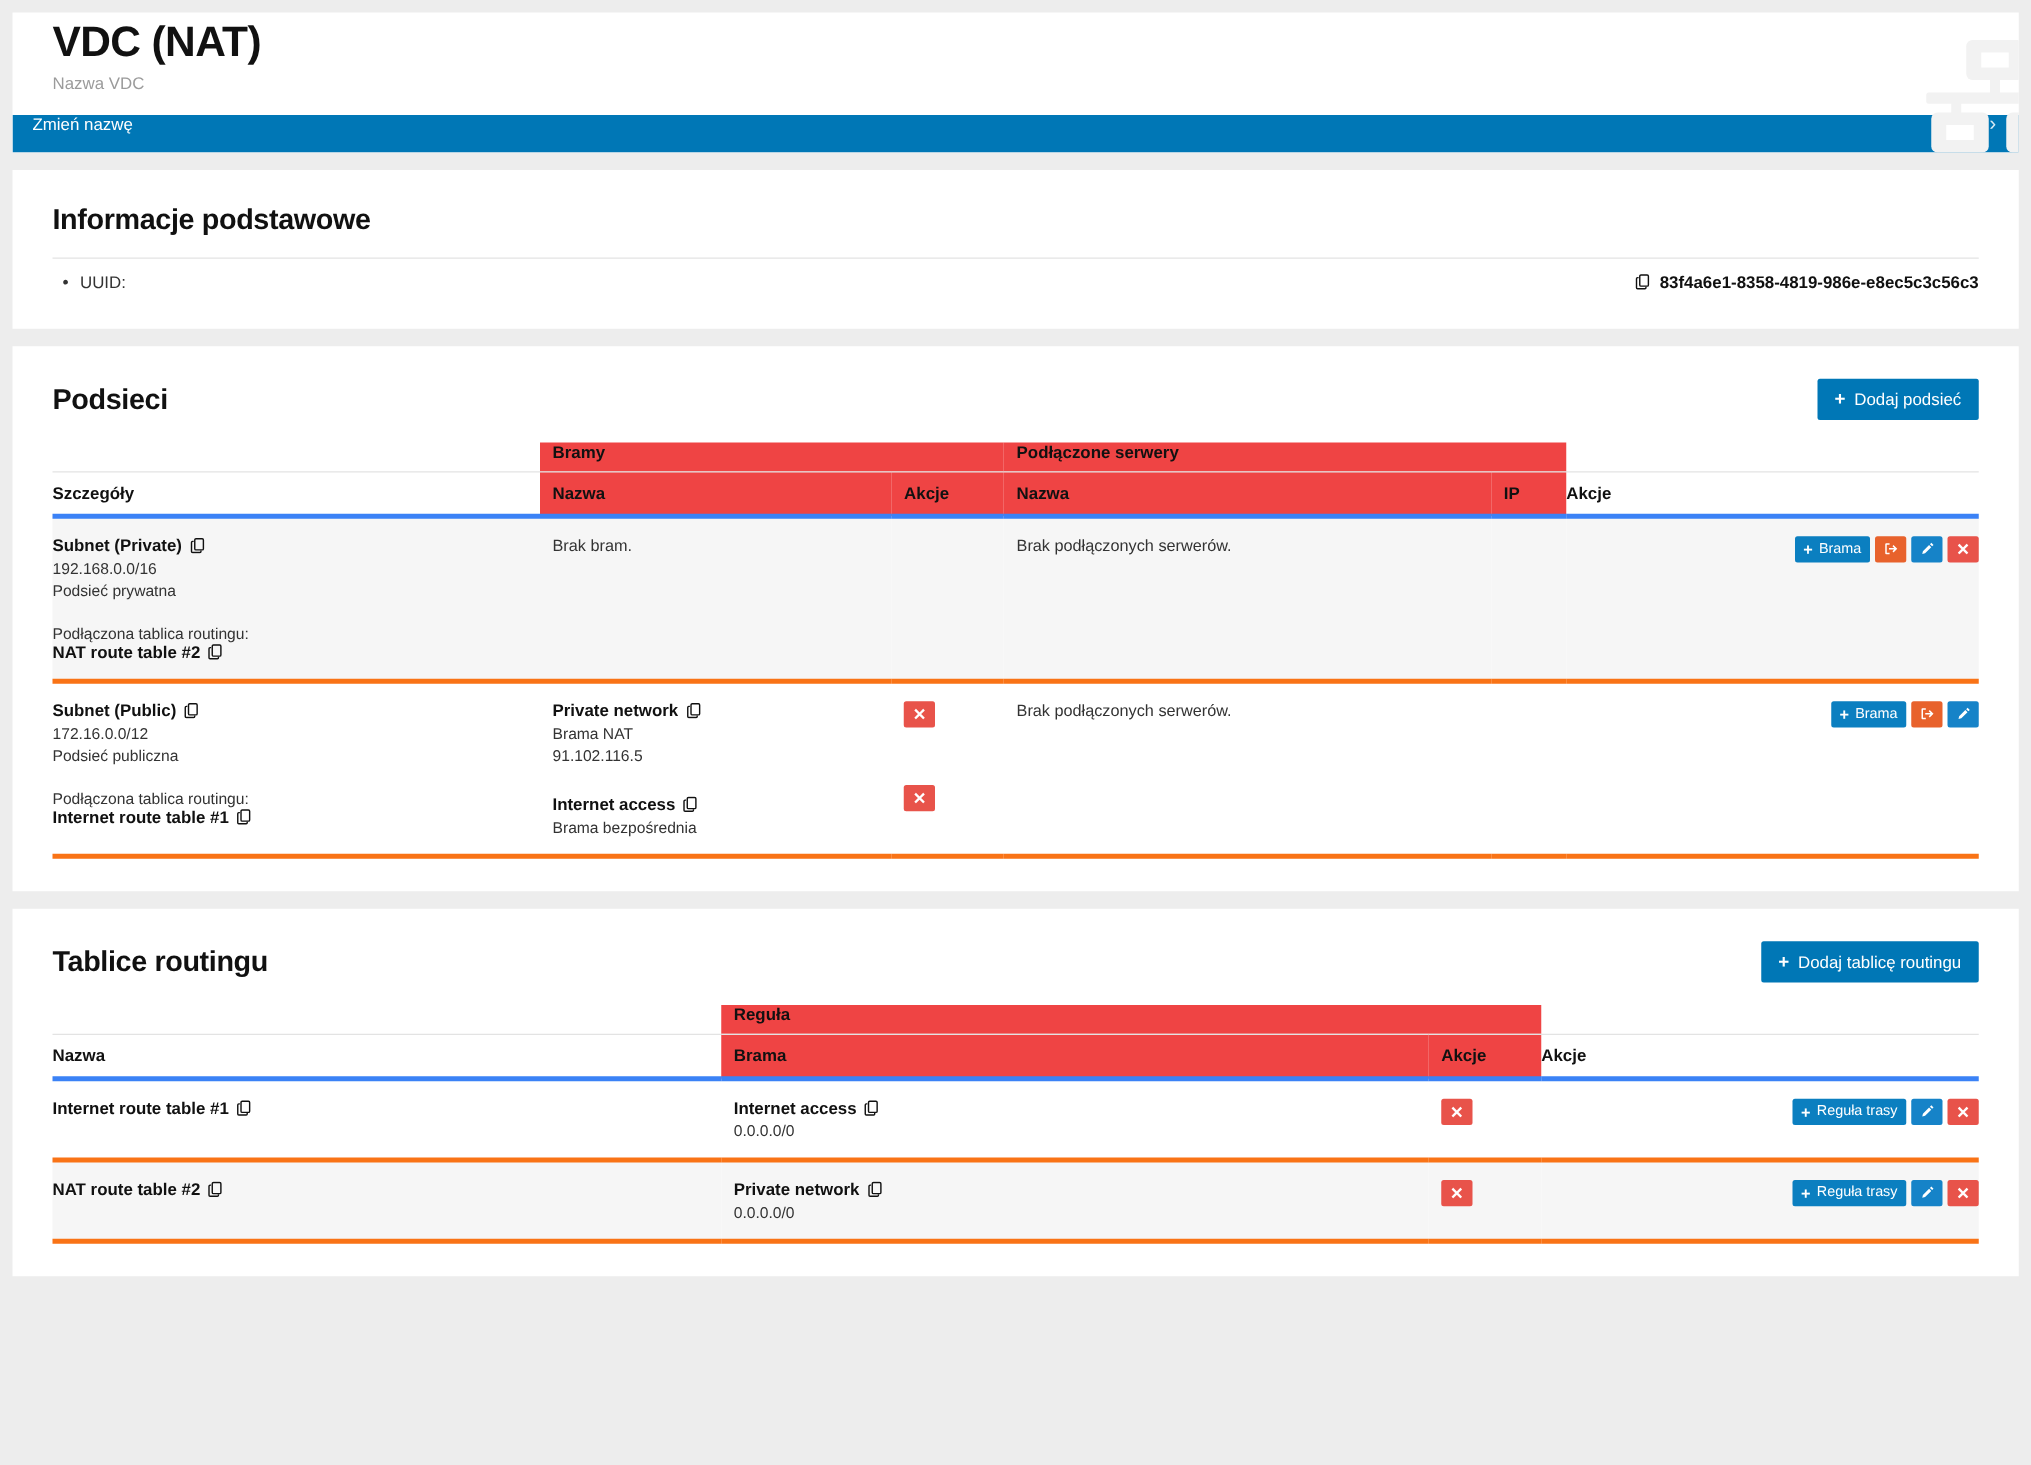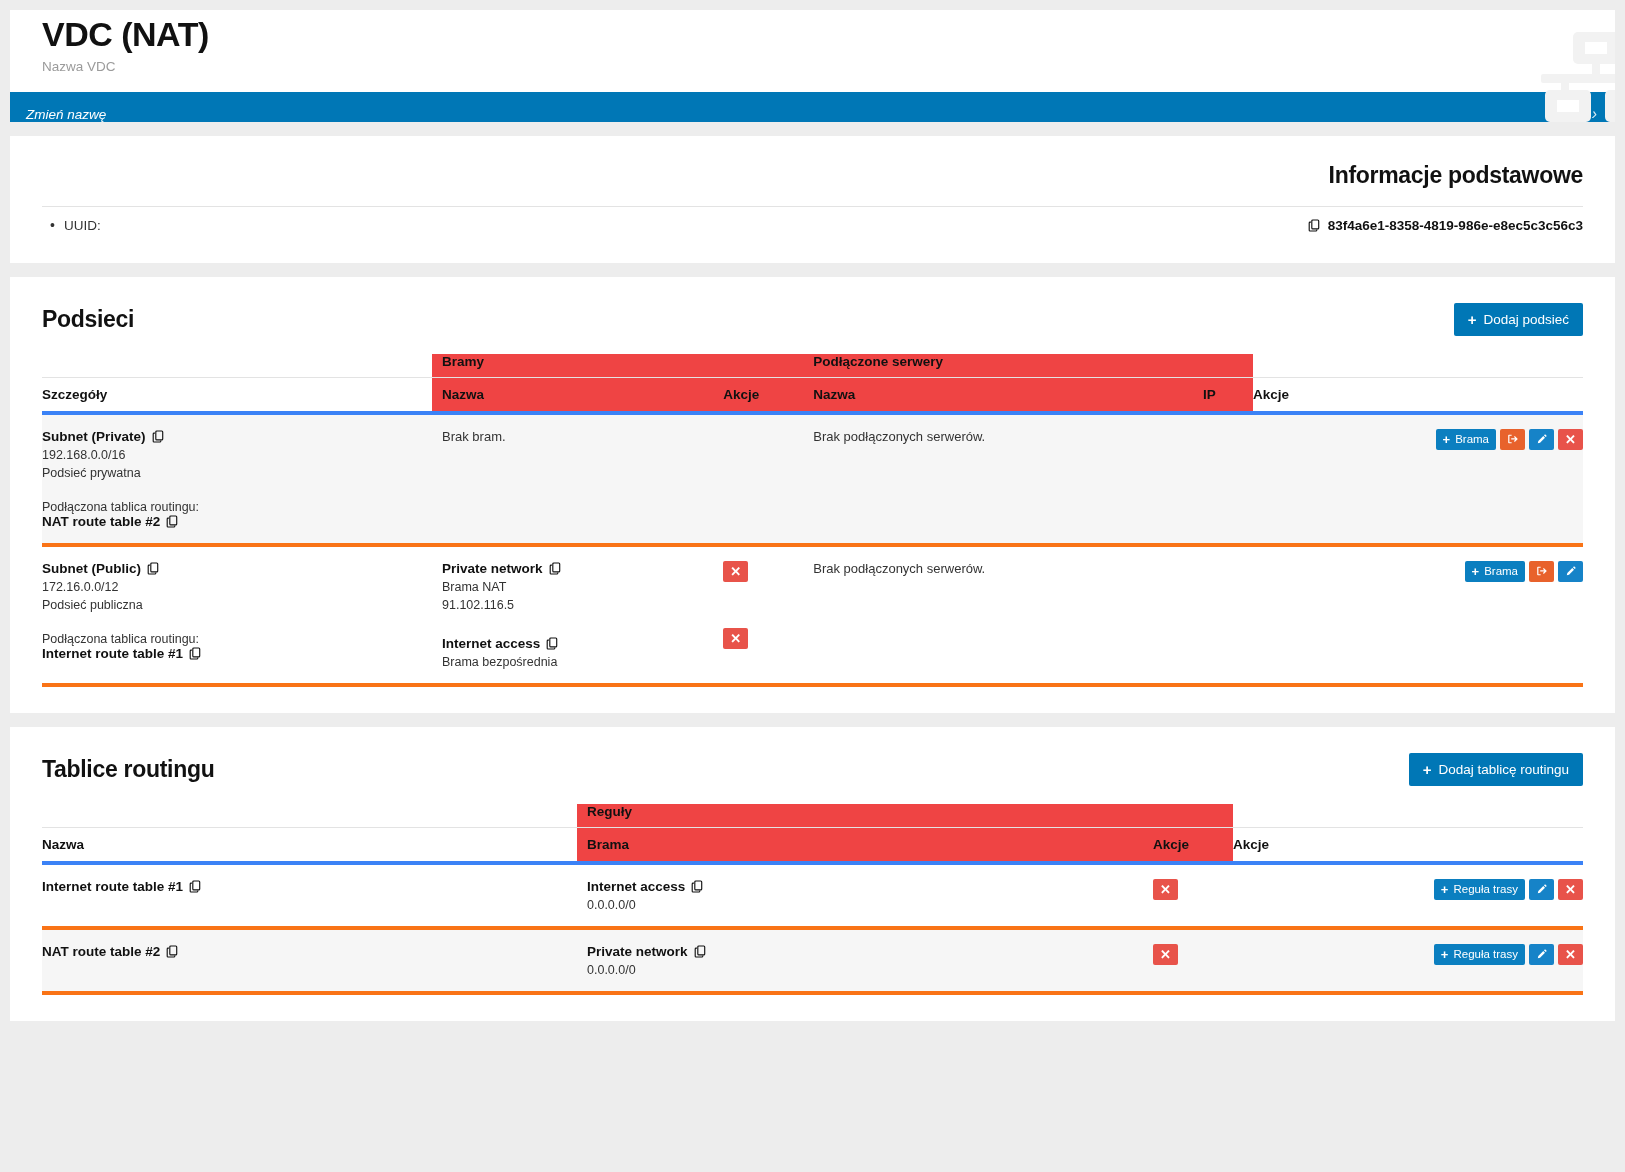--- a/index.html
+++ b/index.html
@@ -25,31 +25,31 @@
     letter-spacing:-0.5px; margin:0 0 6px 0; line-height:1.1;
   }
   .page-subtitle { font-size:13.5px; color:#9b9b9b; }
   .header-icon {
     position:absolute; right:-28px; top:14px;
     width:120px; height:100px; color:#f2f2f2;
     pointer-events:none;
   }
   .namebar {
     background:#0077b6; color:#fff;
-    height:30px; display:flex; align-items:flex-end;
+    height:30px; display:flex; align-items:flex-start;
     padding:0 18px 0 16px; font-size:13.5px;
-    justify-content:space-between; cursor:pointer;font-style:italic;
+    justify-content:space-between; cursor:pointer;
   }
   .namebar .chev { font-size:16px; opacity:.85; line-height:1; }
 
   
   .card-body { padding:26px 32px 26px 32px; }
   .card-title {
     font-size:23px; font-weight:bold; color:#111;
-    letter-spacing:-0.3px; margin:0; line-height:1.2;text-align:right;
+    letter-spacing:-0.3px; margin:0; line-height:1.2;
   }
   .card-head-row { display:flex; align-items:center; justify-content:space-between; }
   .hr { border:0; border-top:1px solid #e3e3e3; margin:16px 0 0 0; }
 
   
   .info-list { list-style:none; margin:8px 0 0 0; padding:0; }
   .info-row { display:flex; align-items:flex-start; line-height:20px; padding:1px 0; }
   .info-label { flex:0 0 auto; font-size:13.5px; color:#333; position:relative; padding-left:22px;}
   .info-label:before{
     content:"•"; position:absolute; left:8px; top:-1px; font-size:14px; color:#333;
@@ -325,21 +325,21 @@
       <h2 class="card-title">Tablice routingu</h2>
       <button class="btn btn-primary">
         <span class="plus">+</span>
         <span>Dodaj tablicę routingu</span>
       </button>
     </div>
     <table class="grid" id="route-tables-table">
         <tbody>
           <tr class="grp-head">
             <th style="width:535px"></th>
-            <th class="shade pad" colspan="2">Reguły</th>
+            <th class="shade pad" colspan="2">Reguła</th>
             <th></th>
           </tr>
           <tr class="col-head">
             <th>Nazwa</th>
             <th class="shade pad">Brama</th>
             <th class="shade pad right" style="width:90px">Akcje</th>
             <th class="right" style="width:350px">Akcje</th>
           </tr>
           <tr class="data-row ">
             <td>

